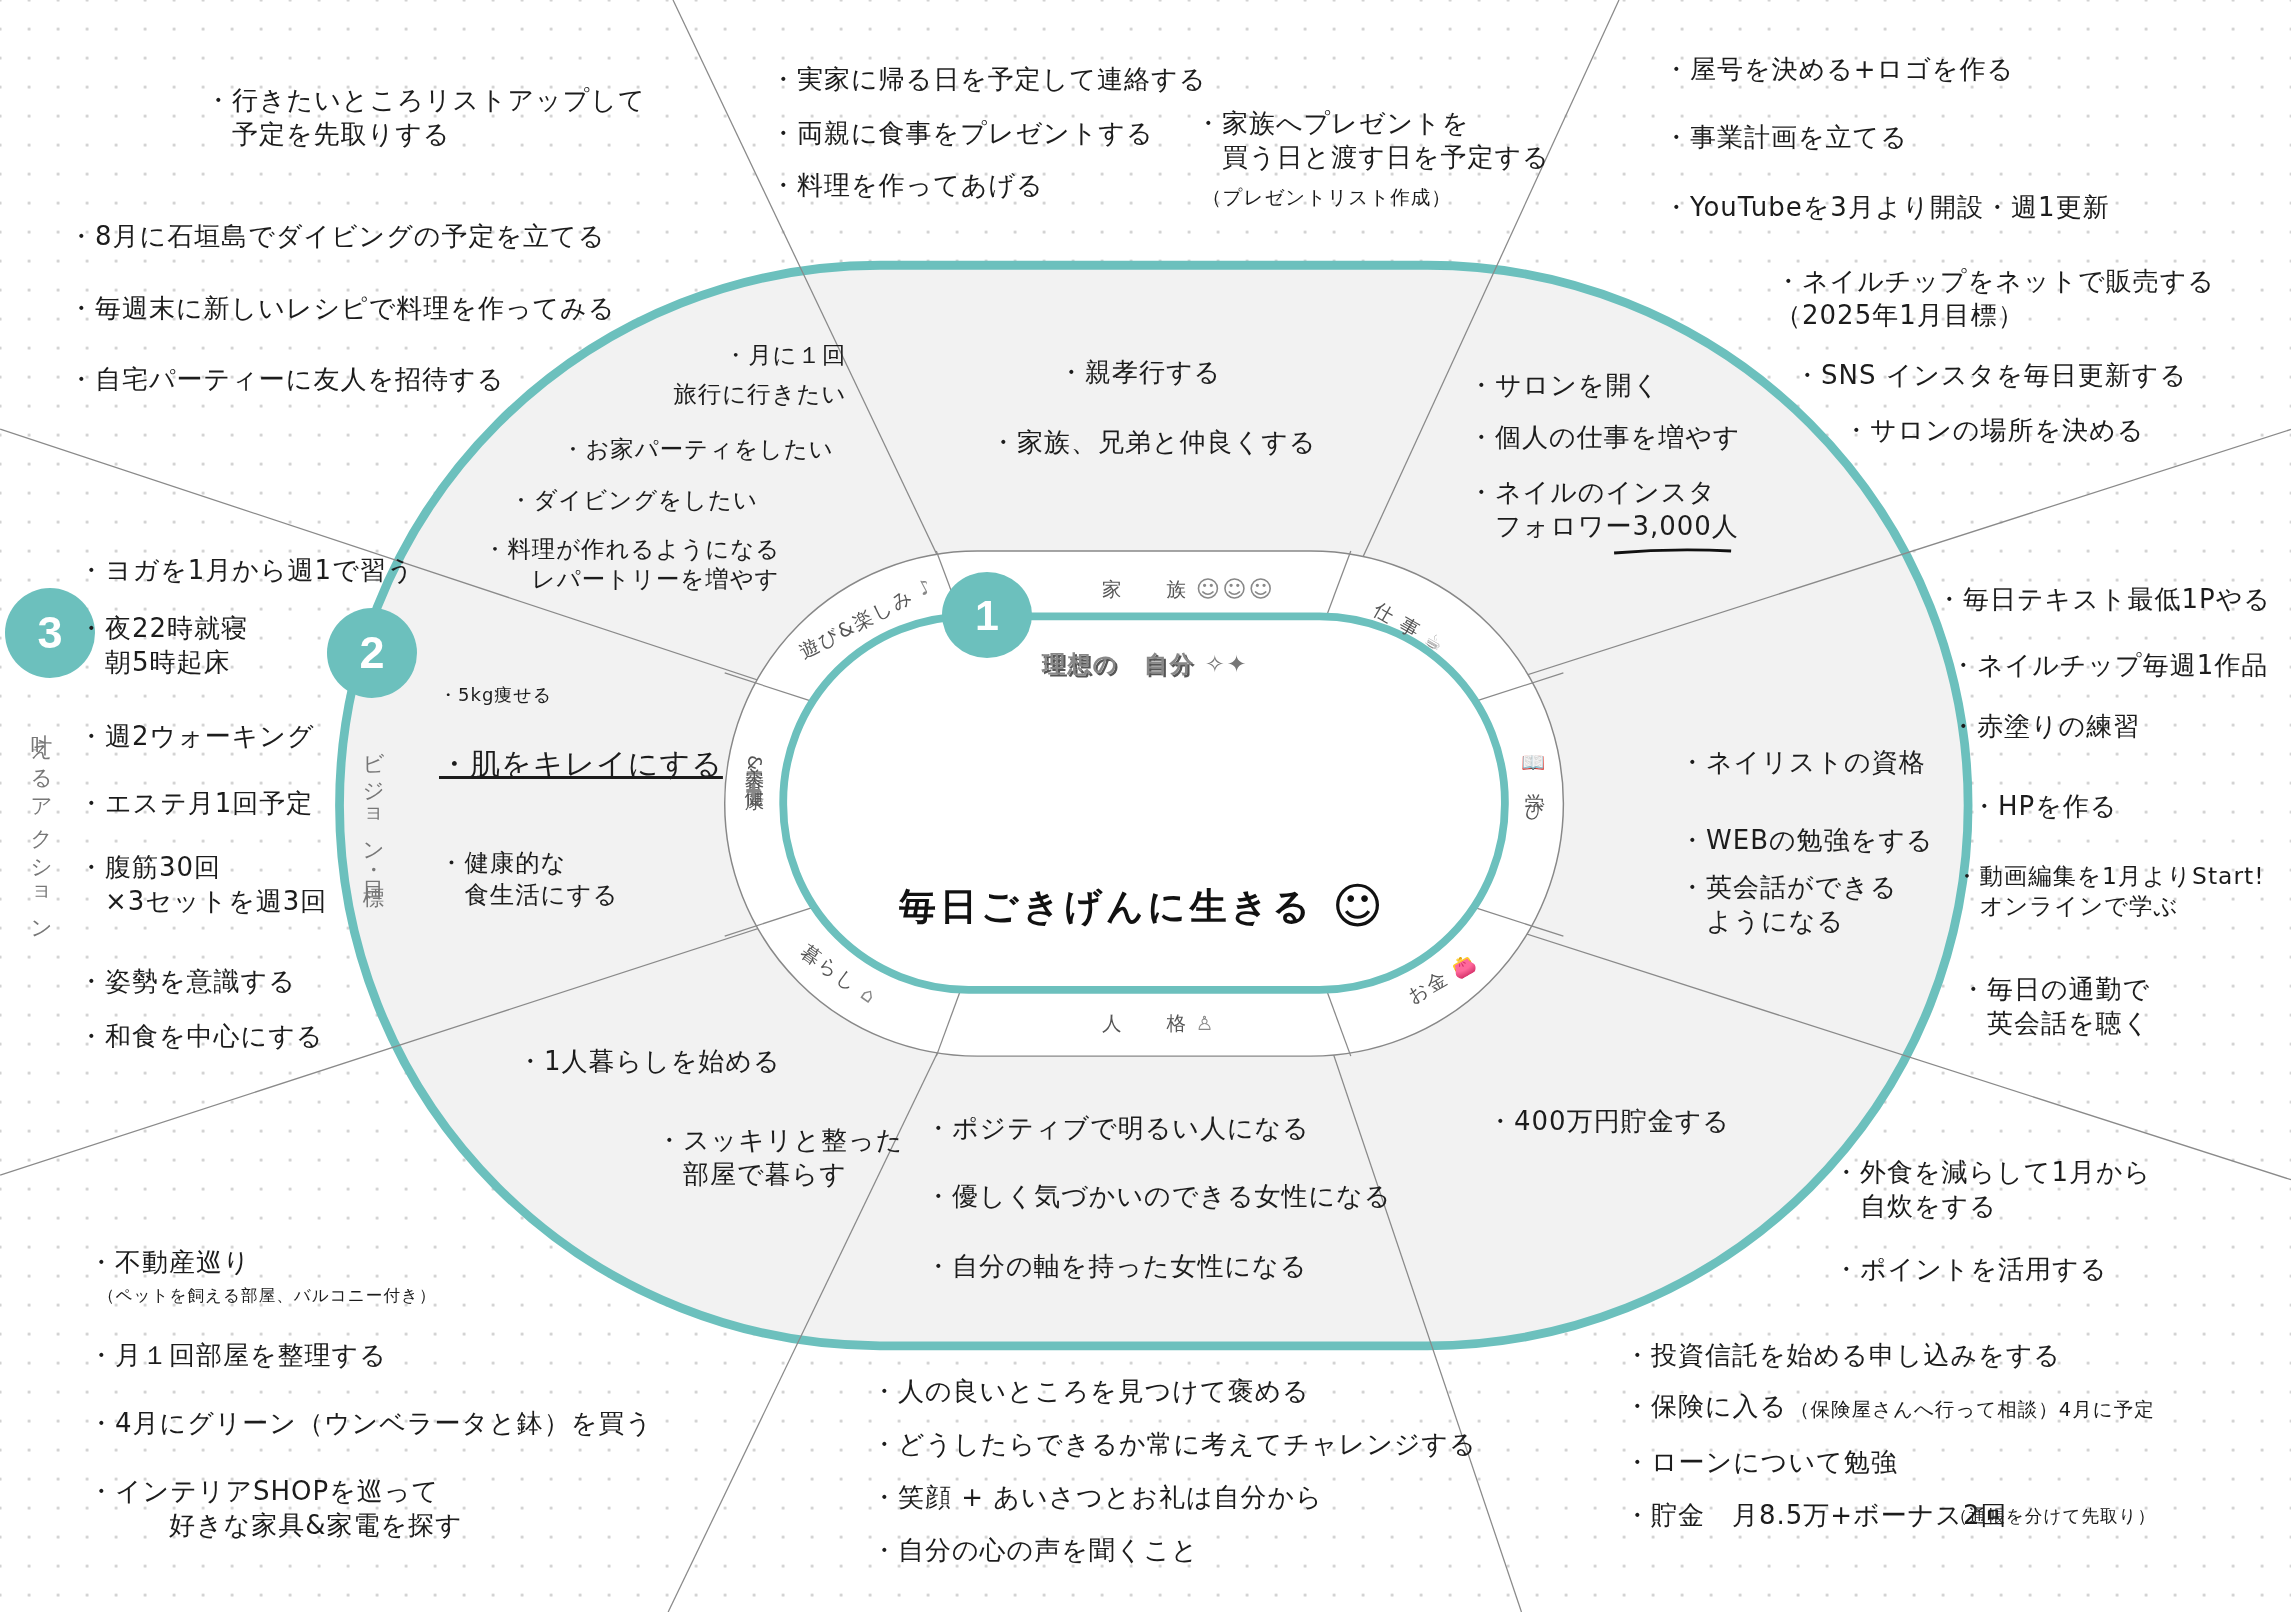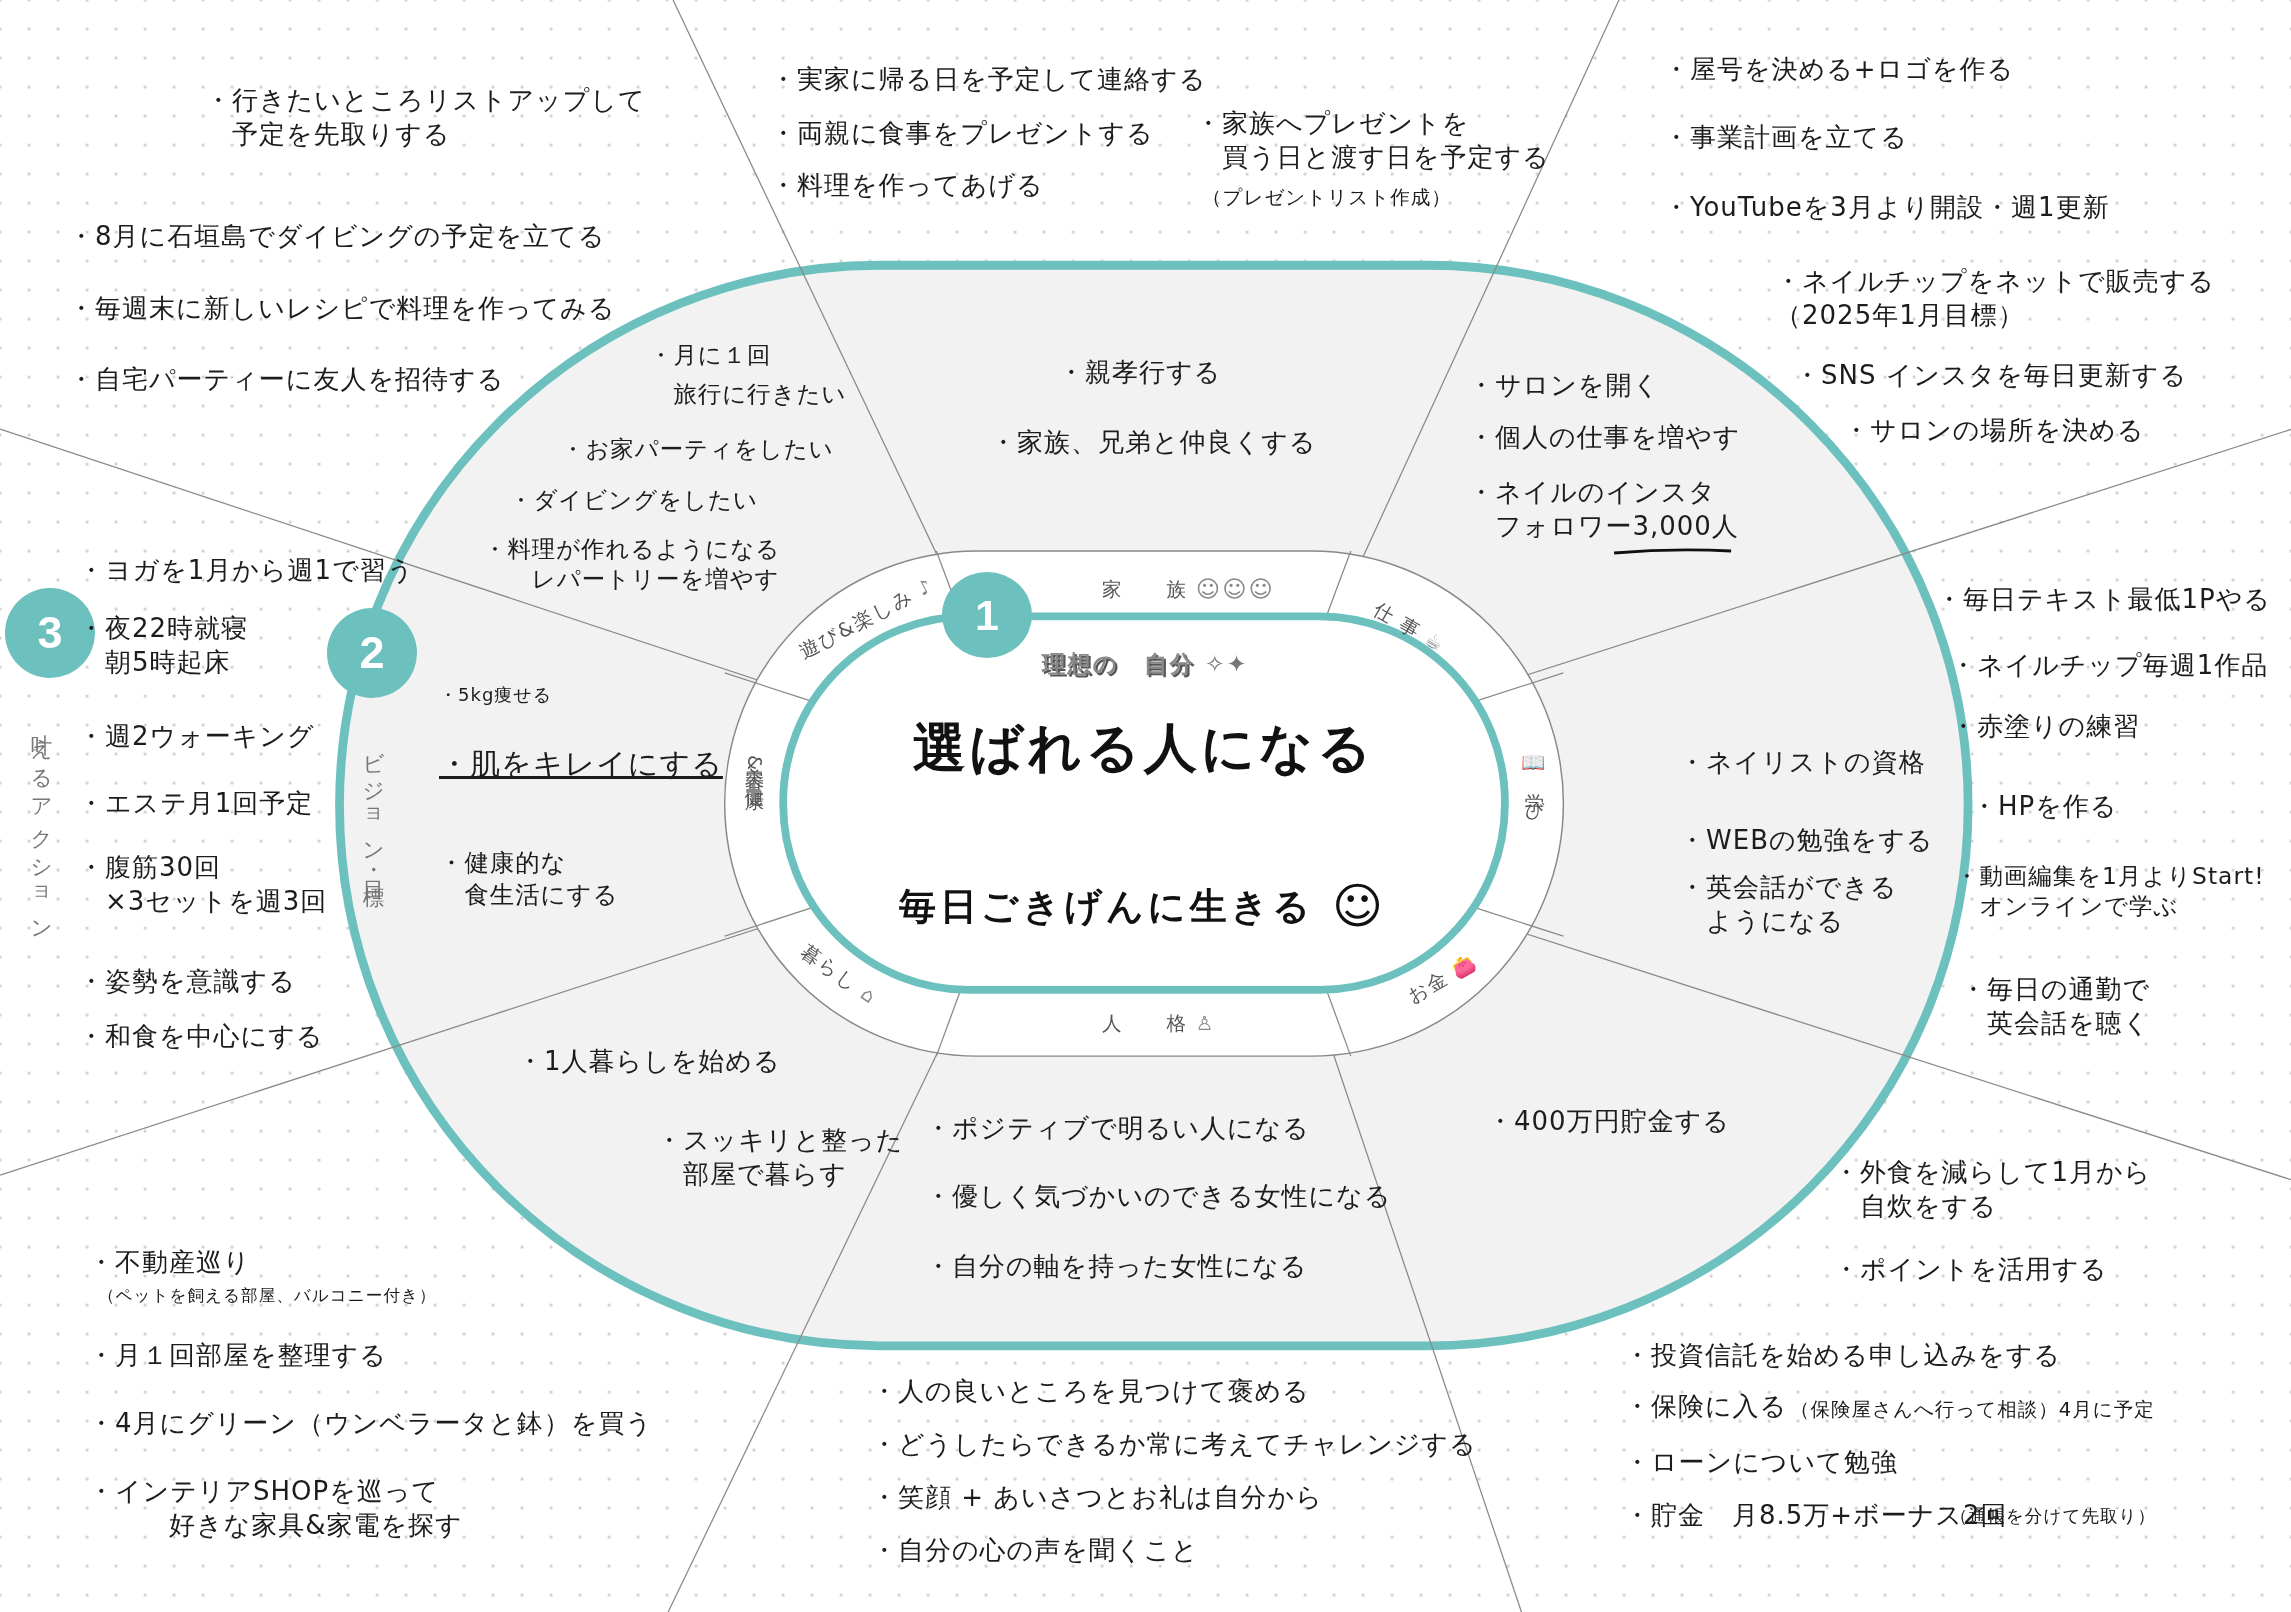--- a/index.html
+++ b/index.html
@@ -68,21 +68,20 @@
   </div>
 
 <div class="vlabel" style="left:359px;top:736px;">ビジョン・目標</div>
 <div class="vlabel" style="left:27px;top:717px;">叶えるアクション</div>
 
 <div class="center-sub" style="left:1042px;top:648px;">
   <span>理想の　自分</span>
   <span style="color:#777;text-shadow:none;">✧✦</span>
 </div>
 <div class="center-main" style="left:832px;top:712px;width:624px;">
-  <div>選ばれる人になる</div>
 </div>
 <div class="center-tag" style="left:899px;top:878px;">
   <span>毎日ごきげんに生きる</span>
   <span style="font-size:49px;font-weight:normal;">☺</span>
 </div>
 
 <div class="cat" style="left:1102px;top:575px;">
     <span>家　　族</span>
     <span style="font-size:23.4px;color:#888;">☺☺☺</span>
   </div>
@@ -108,21 +107,21 @@
   </div>
 <div class="cat" style="left:741px;top:751px;flex-direction:column;gap:3.9px;">
     <span style="writing-mode:vertical-rl;">美容&amp;健康</span>
     <span style="color:#888;">✚</span>
   </div>
 <div class="cat" style="left:792px;top:605px;transform:rotate(-28deg);">
     <span>遊び&amp;楽しみ</span>
     <span style="color:#888;">♪</span>
   </div>
 
-<div class="item" style="left:649px;top:336px;font-size:23.4px;line-height:1.65;">・月に１回
+<div class="item" style="left:649px;top:336px;font-size:23.4px;line-height:1.65;text-align:right;">・月に１回
 　旅行に行きたい</div>
 <div class="item" style="left:561px;top:434px;font-size:23.4px;">・お家パーティをしたい</div>
 <div class="item" style="left:509px;top:485px;font-size:23.4px;">・ダイビングをしたい</div>
 <div class="item" style="left:483px;top:534px;font-size:23.4px;">・料理が作れるようになる
 　　レパートリーを増やす</div>
 
 <div class="item" style="left:1058px;top:356px;">・親孝行する</div>
 <div class="item" style="left:990px;top:426px;">・家族、兄弟と仲良くする</div>
 
 <div class="item" style="left:1468px;top:369px;">・サロンを開く</div>

